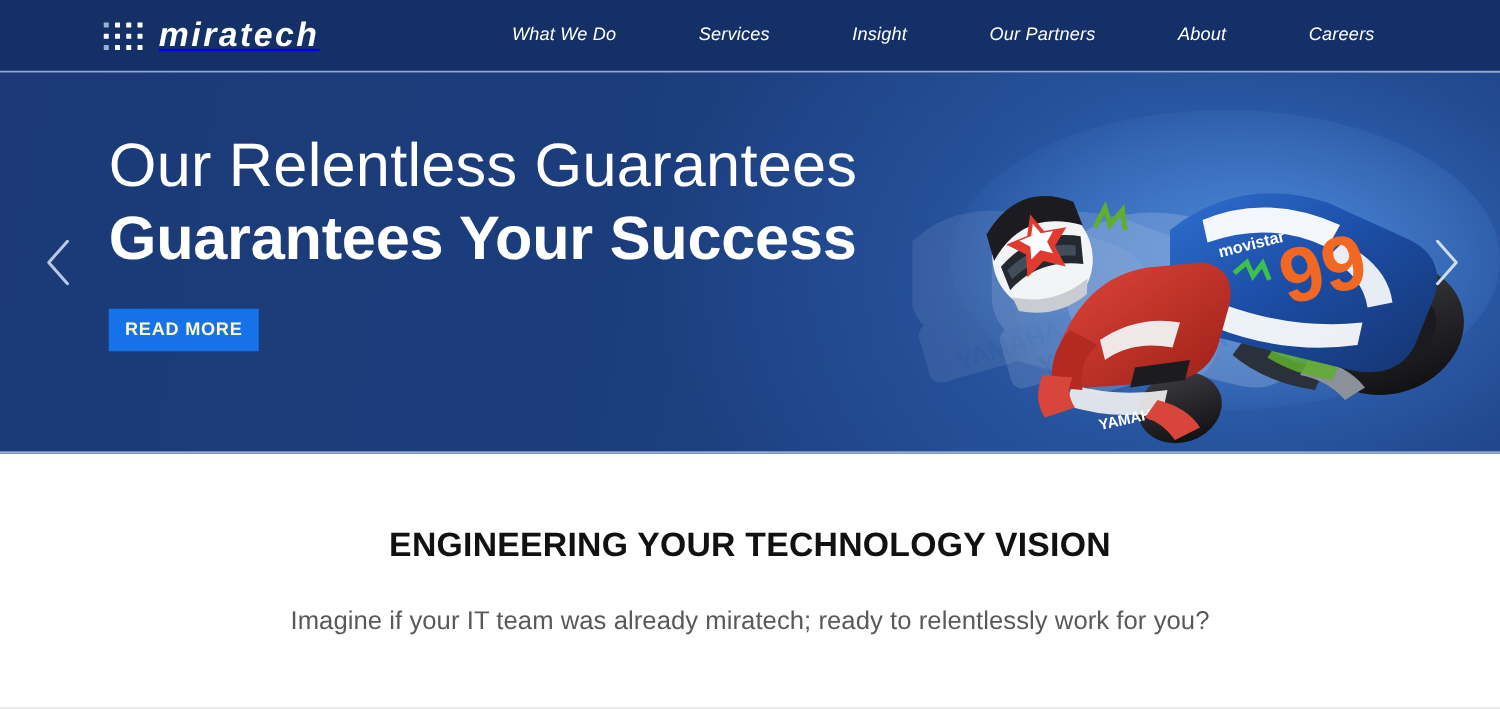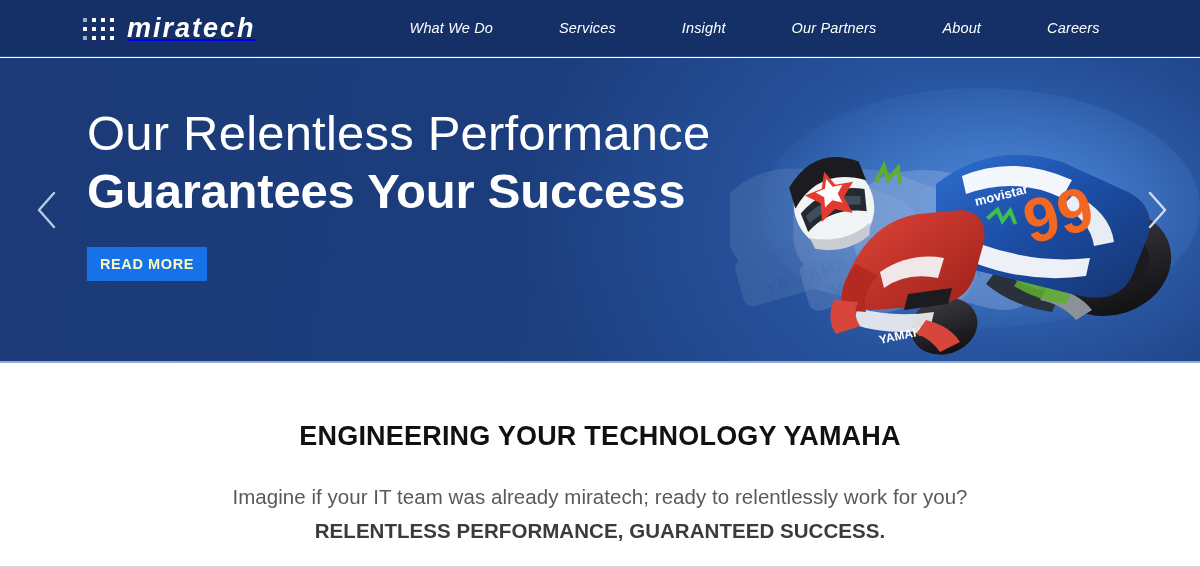--- a/index.html
+++ b/index.html
@@ -284,21 +284,21 @@
 
             <path d="M72 172 q30 16 62 2 l-4 12 q-28 12 -56 -2z" fill="#c9ccd2"></path>
           </g>
 
           <path d="M146 124 l8 -16 l4 14 l10 -12 l2 16" stroke="#5fae2e" stroke-width="4" fill="none"></path>
         </g>
       </svg>
     </div>
 
     <div class="hero-copy">
-      <div class="hero-line1">Our Relentless Performance</div>
+      <div class="hero-line1">Our Relentless Guarantees</div>
       <div class="hero-line2">Guarantees Your Success</div>
       <button class="read-more">READ MORE</button>
     </div>
 
     <div class="arrow left">
       <span>
         <svg width="26" height="40" viewBox="0 0 26 40" fill="none" xmlns="http://www.w3.org/2000/svg">
           <path d="M20 3 L5 20 L20 37" stroke="#b9c9e6" stroke-width="2.4" stroke-linecap="round" stroke-linejoin="round"></path>
         </svg>
       </span>
@@ -306,18 +306,17 @@
     <div class="arrow right">
       <span>
         <svg width="26" height="40" viewBox="0 0 26 40" fill="none" xmlns="http://www.w3.org/2000/svg">
           <path d="M6 3 L21 20 L6 37" stroke="#cfdcf2" stroke-width="2.4" stroke-linecap="round" stroke-linejoin="round"></path>
         </svg>
       </span>
     </div>
   </div>
 
   <div class="section">
-    <h2 class="sec-title">ENGINEERING YOUR TECHNOLOGY YAMAHA</h2>
+    <h2 class="sec-title">ENGINEERING YOUR TECHNOLOGY VISION</h2>
     <p class="sec-sub1">Imagine if your IT team was already miratech; ready to relentlessly work for you?</p>
-    <p class="sec-sub2">RELENTLESS PERFORMANCE, GUARANTEED SUCCESS.</p>
   </div>
 
 </div>
 
 </body></html>

